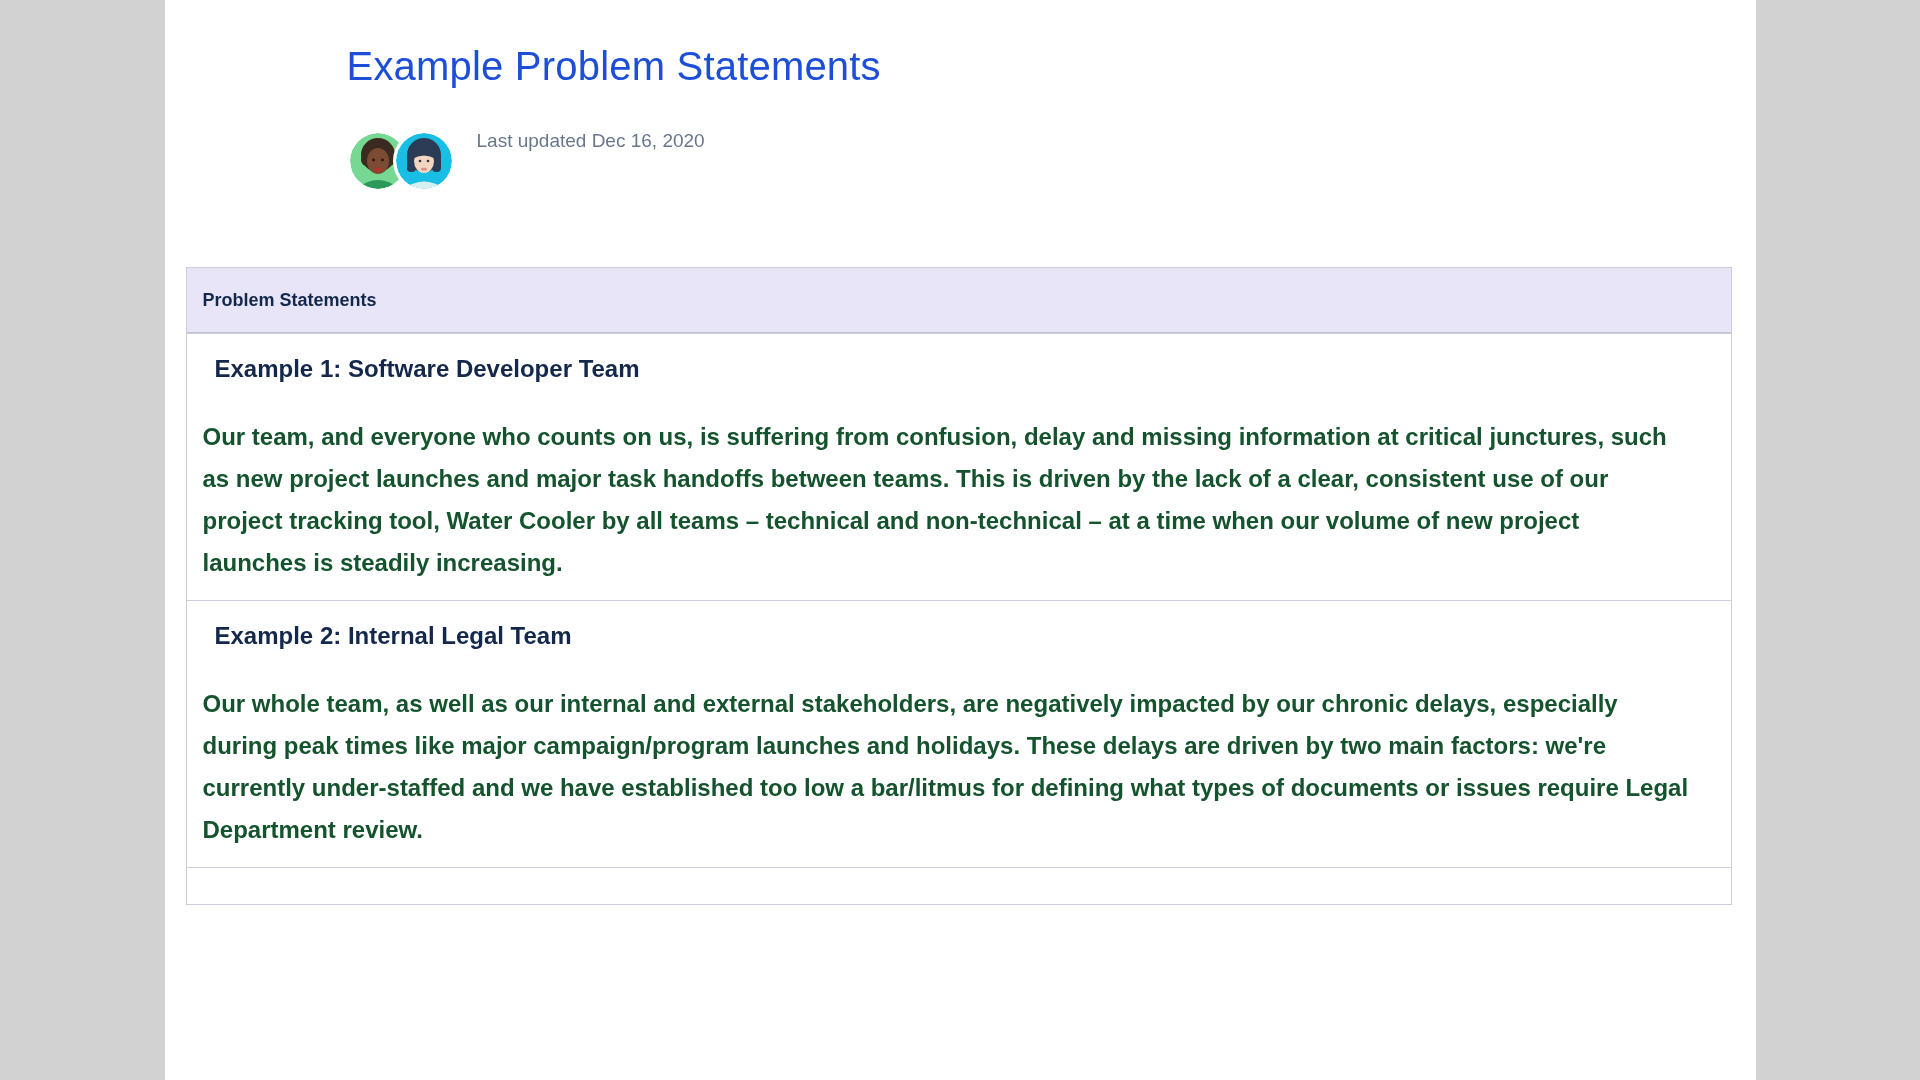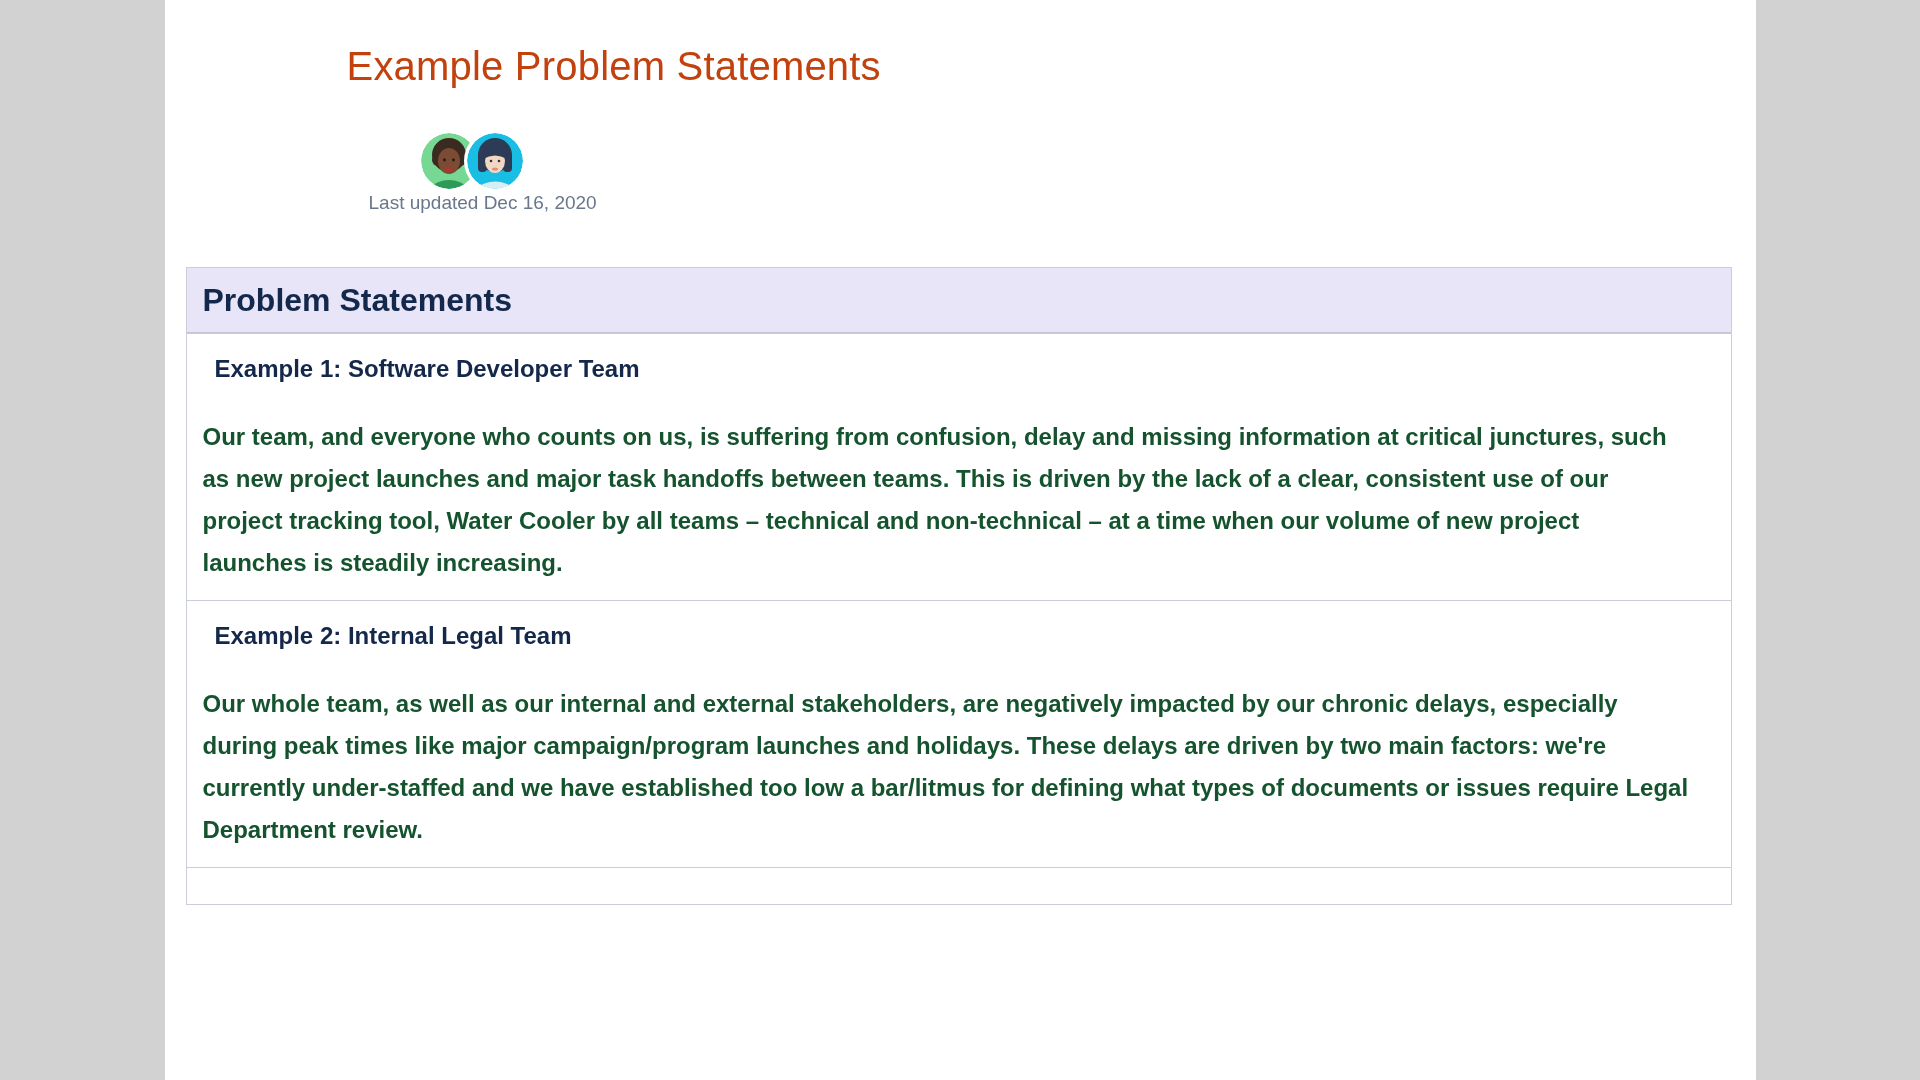--- a/index.html
+++ b/index.html
@@ -12,25 +12,25 @@
   .page{
     position:relative;
     width:1591px;height:1080px;
     margin:0 auto;
     background:#ffffff;
     overflow:hidden;
   }
   .page-title{
     position:absolute;left:182px;top:40px;
     font-size:40px;line-height:52px;font-weight:500;
-    color:#c2410c;letter-spacing:.2px;
+    color:#1d4ed8;letter-spacing:.2px;
   }
   .byline{
     position:absolute;left:182px;top:130px;
-    display:flex;align-items:center;height:62px;flex-direction:column;
+    display:flex;height:62px;
   }
   .avatars{display:flex;align-items:center;}
   .avatar{
     width:56px;height:56px;border-radius:50%;
     border:3px solid #ffffff;
     box-sizing:content-box;
     background:#fff;
     display:block;
   }
   .avatar + .avatar{margin-left:-16px;position:relative;z-index:2;}
@@ -44,21 +44,21 @@
     width:1546px;
     border:1px solid #c9ced8;
     box-sizing:border-box;
     background:#fff;
   }
   .tbl-header{
     height:65px;
     background:#e8e5f9;
     display:flex;align-items:center;
     padding-left:16px;
-    font-size:32px;font-weight:700;color:#14284b;
+    font-size:18px;font-weight:700;color:#14284b;
     border-bottom:1px solid #c4c3d6;
     box-sizing:border-box;
   }
   .tbl-row{
     padding:20px 42px 16px 16px;
     border-top:1px solid #c9ced8;
     box-sizing:border-box;
   }
   .tbl-row:first-of-type{border-top:none;}
   .row-heading{

